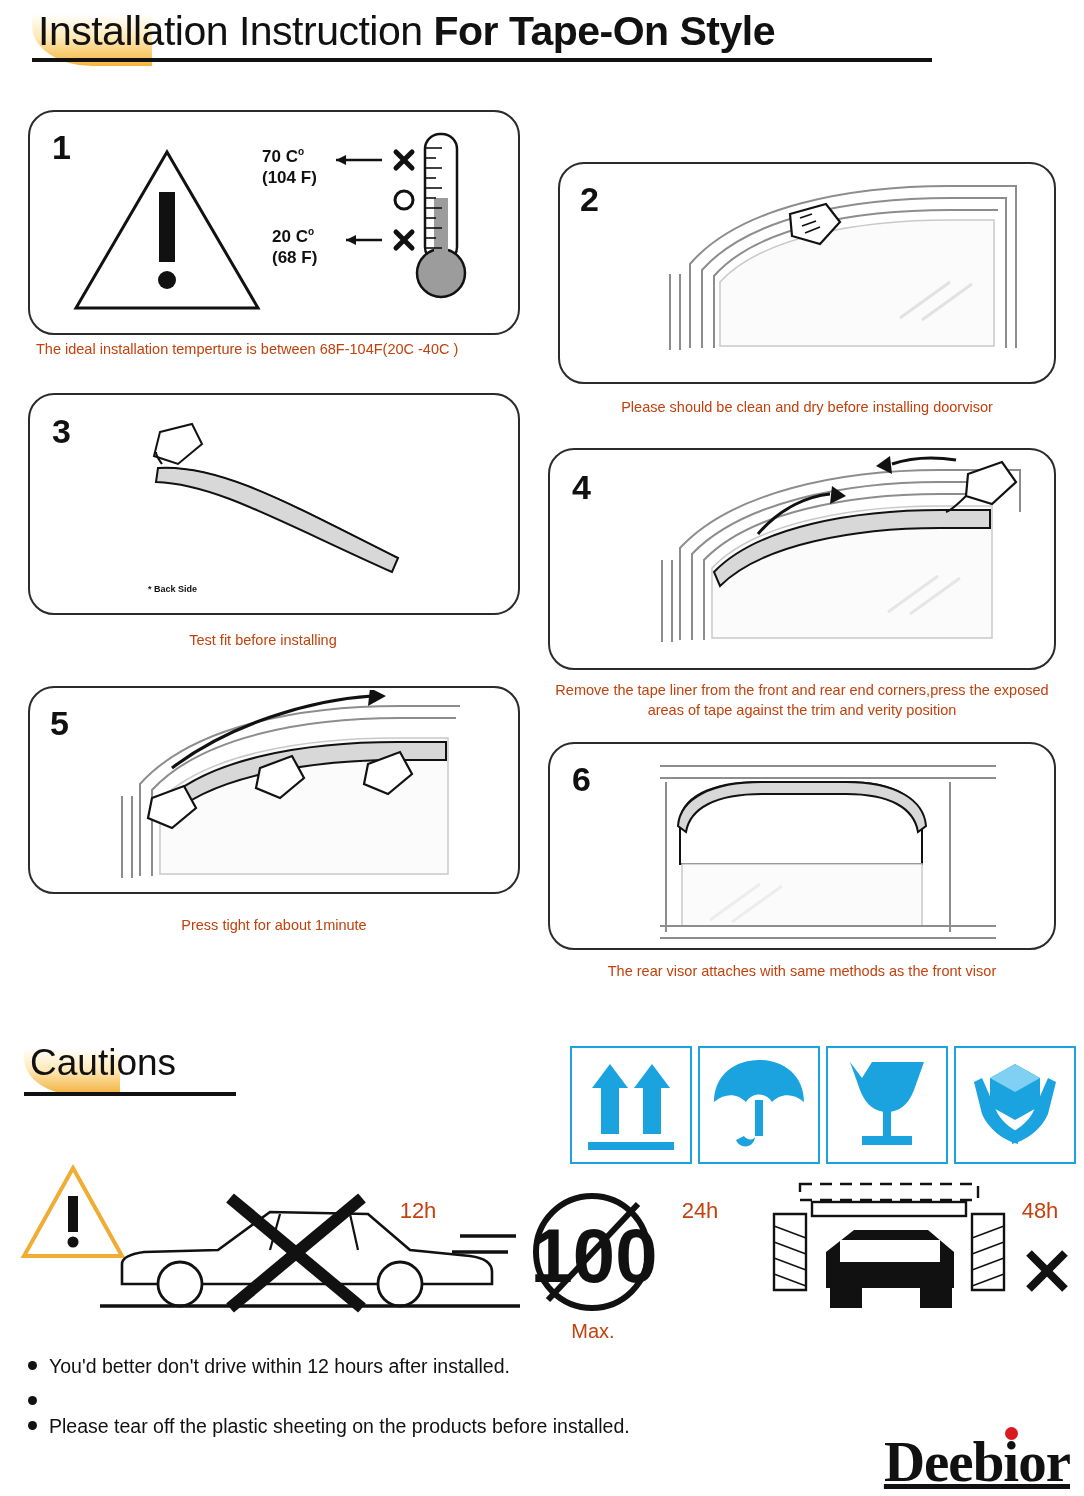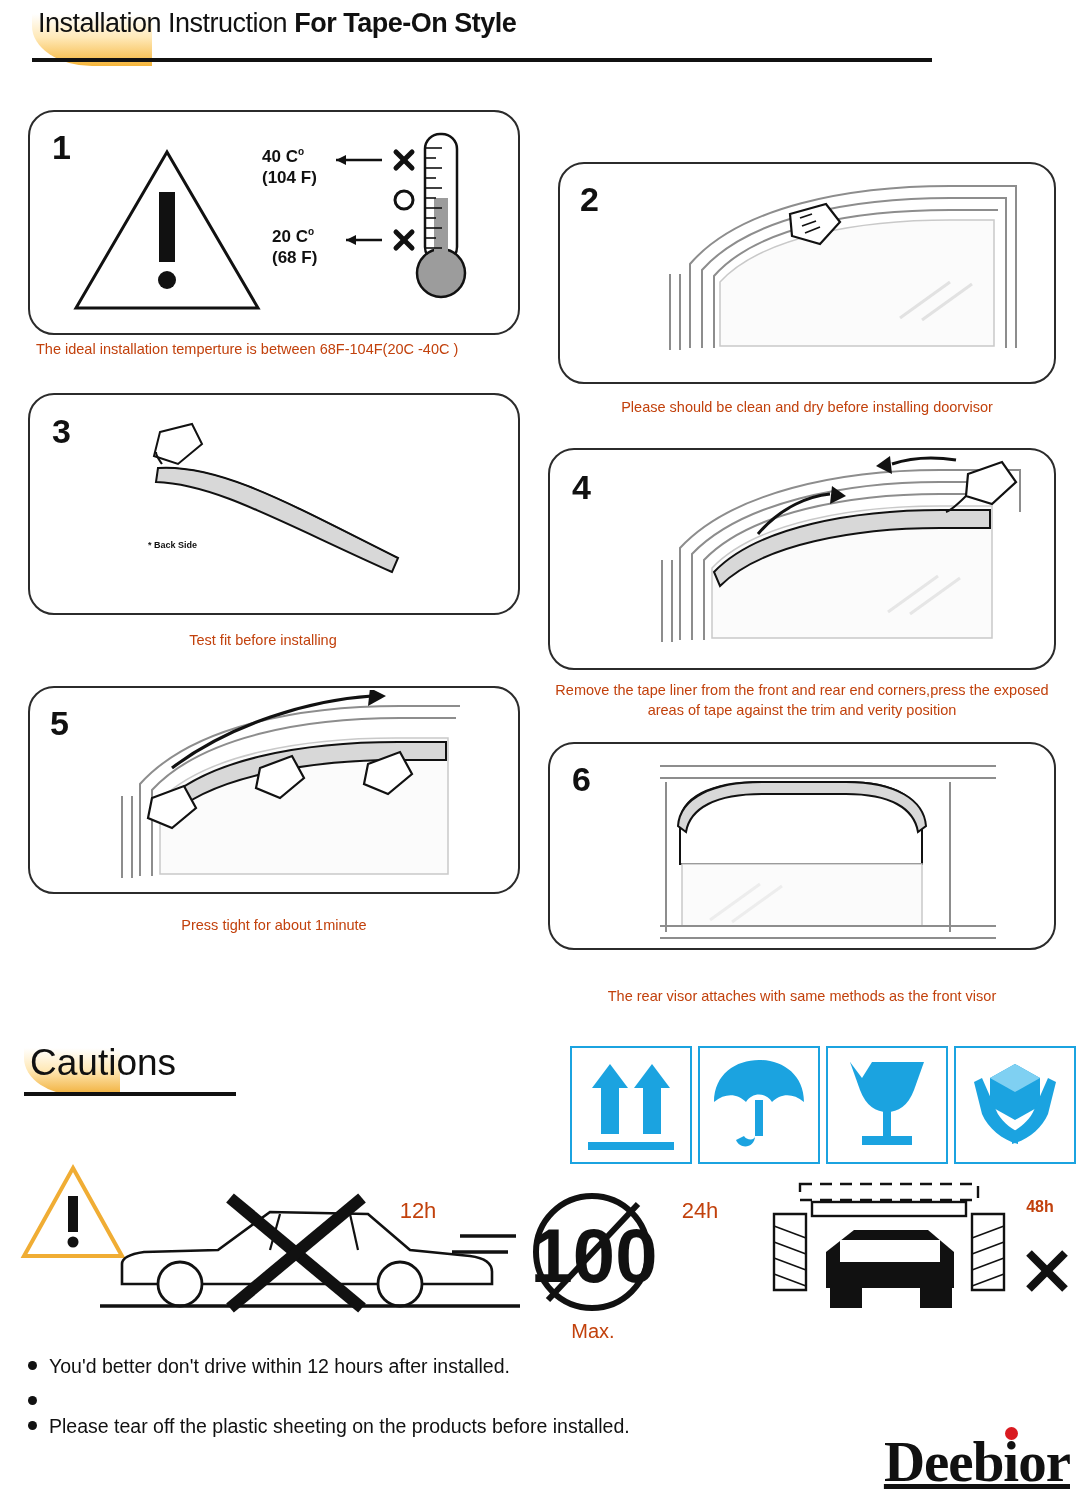--- a/index.html
+++ b/index.html
@@ -23,21 +23,21 @@
     position: absolute; left: 10px; top: 52px; width: 900px; height: 4px;
     background: #111;
   }
   .title-swoosh {
     position: absolute; left: 10px; top: 8px; width: 120px; height: 52px;
     background: linear-gradient(180deg, #ffffff 0%, #ffe9b8 45%, #f5b53a 100%);
     border-bottom-left-radius: 60px 40px;
   }
   .title-text {
     position: absolute; left: 16px; top: 2px;
-    font-size: 27px; letter-spacing: -0.5px; color: #111;
+    font-size: 41px; letter-spacing: -0.5px; color: #111;
     white-space: nowrap;
   }
   .title-text .bold { font-weight: bold; }
 
   
   .card {
     position: absolute;
     border: 2px solid #2b2b2b;
     border-radius: 26px;
     background: #fff;
@@ -45,21 +45,21 @@
   .step-num {
     position: absolute;
     font-size: 34px; font-weight: bold; color: #111;
   }
   .caption {
     position: absolute;
     font-size: 14.5px; color: #c2410c; text-align: center;
     line-height: 1.35;
   }
   .tiny-label {
-    position: absolute; font-size: 9px; font-weight: bold; color: #111;
+    position: absolute; font-size: 9px; font-weight: bold; color: #111; margin-top: 44px;
   }
   .temp-text { position: absolute; font-size: 17px; font-weight: bold; line-height: 1.25; white-space: nowrap;}
   .sup { font-size: 10px; vertical-align: super; }
 
   
   .caut-wrap { position: absolute; left: 16px; top: 1042px; width: 420px; height: 62px; }
   .caut-underline { position: absolute; left: 8px; top: 50px; width: 212px; height: 4px; background: #111; }
   .caut-swoosh {
     position: absolute; left: 8px; top: 6px; width: 96px; height: 48px;
     background: linear-gradient(180deg,#ffffff 0%, #ffe9b8 45%, #f0ad34 100%);
@@ -108,21 +108,21 @@
 <div class="card" style="left:28px; top:110px; width:492px; height:225px;"></div>
 <div class="step-num" style="left:52px; top:128px;">1</div>
 
 <svg class="ghost" style="left:72px; top:140px;" width="190" height="180" viewBox="0 0 190 180">
   <polygon points="95,12 186,168 4,168" fill="#fff" stroke="#111" stroke-width="3"></polygon>
   <rect x="87" y="52" width="16" height="70" fill="#111"></rect>
   <circle cx="95" cy="140" r="9" fill="#111"></circle>
 </svg>
 
 <div class="temp-text" style="left:262px; top:146px;">
-  <span>40 C</span><span class="sup">o</span><br>
+  <span>70 C</span><span class="sup">o</span><br>
   <span>(104 F)</span>
 </div>
 <div class="temp-text" style="left:272px; top:226px;">
   <span>20 C</span><span class="sup">o</span><br>
   <span>(68  F)</span>
 </div>
 
 <svg class="ghost" style="left:330px; top:128px;" width="150" height="180" viewBox="0 0 150 180">
 
   <line x1="6" y1="32" x2="52" y2="32" stroke="#111" stroke-width="2.5"></line>
@@ -262,21 +262,21 @@
     <line x1="60" y1="168" x2="110" y2="132"></line>
     <line x1="82" y1="170" x2="132" y2="134"></line>
   </g>
   <g stroke="#8d8d8d" stroke-width="2">
     <line x1="10" y1="174" x2="346" y2="174"></line>
     <line x1="10" y1="186" x2="346" y2="186"></line>
   </g>
   <line x1="16" y1="30" x2="16" y2="180" stroke="#8d8d8d" stroke-width="2"></line>
   <line x1="300" y1="30" x2="300" y2="180" stroke="#8d8d8d" stroke-width="2"></line>
 </svg>
-<div class="caption" style="left:548px; top:987px; width:508px;">The rear visor attaches with same methods as the front visor</div>
+<div class="caption" style="left:548px; top:962px; width:508px;">The rear visor attaches with same methods as the front visor</div>
 
 <div class="caut-wrap">
   <div class="caut-swoosh"></div>
   <div class="caut-underline"></div>
   <div class="caut-text">Cautions</div>
 </div>
 
 <div class="ship-box" style="left:570px;">
   <svg width="118" height="114" viewBox="0 0 118 114">
     <g fill="#1ba3e0">
@@ -363,21 +363,21 @@
     <line x1="218" y1="58" x2="250" y2="46"></line>
       <line x1="218" y1="74" x2="250" y2="62"></line>
     <line x1="218" y1="90" x2="250" y2="78"></line>
       <line x1="218" y1="106" x2="250" y2="94"></line>
   </g>
   <path d="M72 108 L72 72 L100 50 L174 50 L200 72 L200 108 Z" fill="#111"></path>
   <rect x="86" y="60" width="100" height="22" fill="#fff"></rect>
   <rect x="76" y="106" width="32" height="22" fill="#111"></rect>
   <rect x="166" y="106" width="32" height="22" fill="#111"></rect>
 </svg>
-<div class="caption" style="left:1010px; top:1196px; width:60px; font-size:16px;font-weight:bold;">48h</div>
+<div class="caption" style="left:1010px; top:1196px; width:60px; font-size:22px;">48h</div>
 <svg class="ghost" style="left:1024px; top:1248px;" width="46" height="46" viewBox="0 0 46 46">
   <g stroke="#111" stroke-width="8" stroke-linecap="butt">
     <line x1="5" y1="5" x2="41" y2="41"></line>
       <line x1="41" y1="5" x2="5" y2="41"></line>
   </g>
 </svg>
 
 <div class="bullets">
   <div class="bullet-row">
     <div class="bullet-dot"></div>

